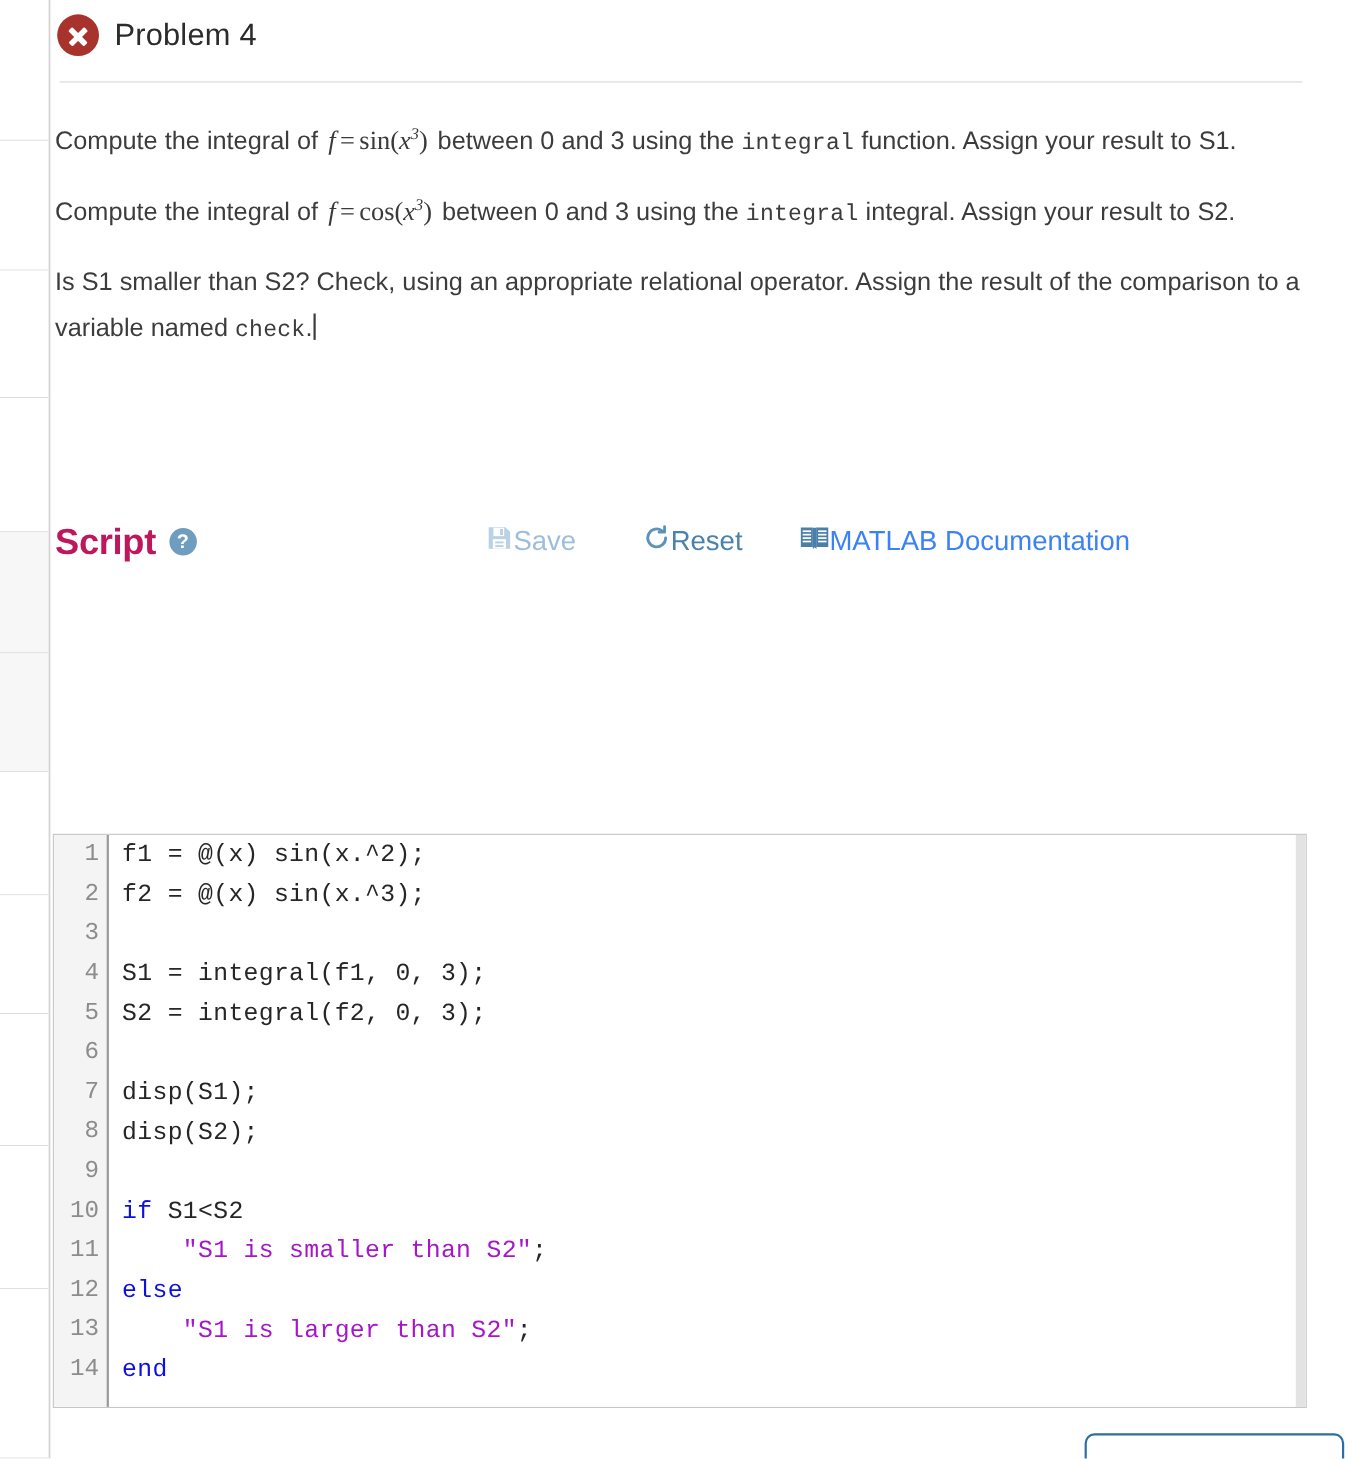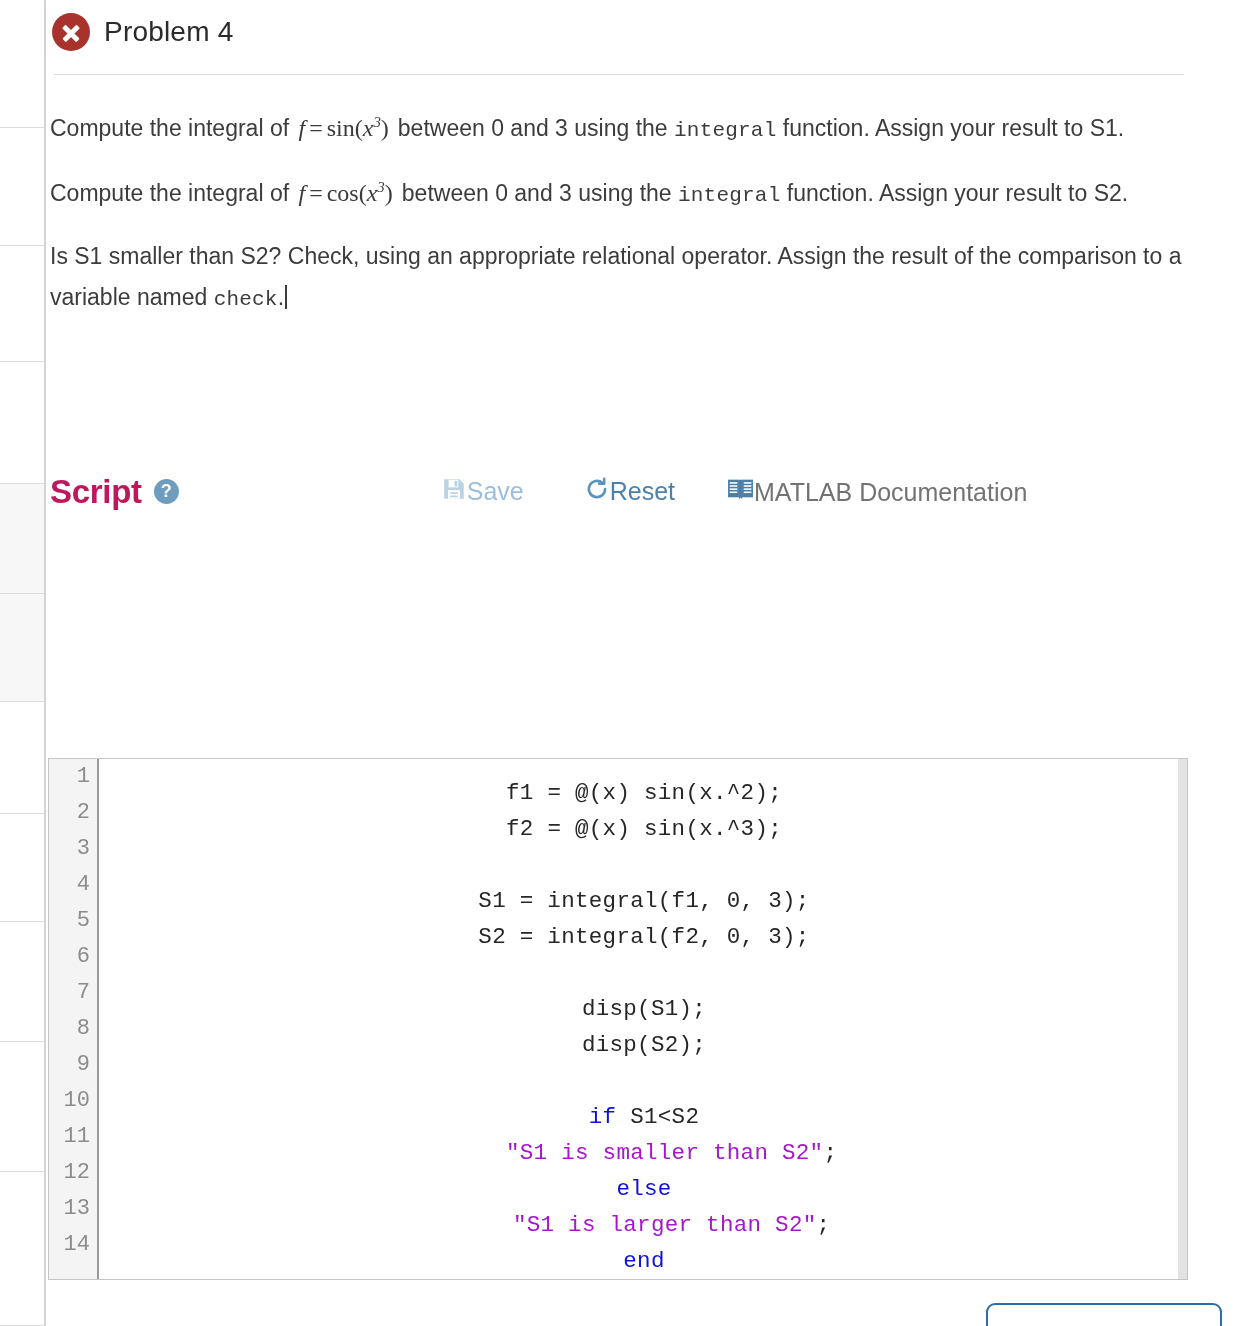--- a/index.html
+++ b/index.html
@@ -172,21 +172,21 @@
   .tool-btn {
     display: inline-flex;
     align-items: center;
     gap: 0;
     font-size: 25px;
     cursor: pointer;
     white-space: nowrap;
   }
   #save-button { color: #9cbedd; margin-right: 60px; }
   #reset-button { color: #4a82ad; margin-right: 52px; }
-  #matlab-doc-button { color: #737373; align-items: flex-end; }
+  #matlab-doc-button { color: #3b82f6; }
 
   .ic { flex: 0 0 auto; display: inline-block; }
 
   
   #editor {
     position: absolute;
     left: 2px;
     top: 758px;
     width: 1140px;
     height: 522px;
@@ -207,26 +207,25 @@
   #gutter .ln {
     font-family: "Liberation Mono", monospace;
     font-size: 22px;
     line-height: 36px;
     color: #8c8c8c;
     text-align: right;
     padding-right: 7px;
   }
   #code-area {
     position: absolute;
-    left: 52px; top: 16px;
+    left: 52px; top: 0;
     right: 10px;
     height: 100%;
     padding-left: 10px;
     box-sizing: border-box;
-    text-align: center;
   }
   #code-area .cl {
     font-family: "Liberation Mono", monospace;
     font-size: 22.5px;
     line-height: 36px;
     color: #262626;
     white-space: pre;
     letter-spacing: 0.3px;
   }
   .kw  { color: #0f11d8; }
@@ -292,21 +291,21 @@
       <span>function. Assign your result to S1.</span>
     </div>
 
     <div class="para">
       <span>Compute the integral of</span>
       <span class="math">
         <span>f</span><span class="op">=</span><span class="fn">cos</span><span class="fn">(</span><span>x</span><sup>3</sup><span class="fn">)</span>
       </span>
       <span>between 0 and 3 using the</span>
       <span class="code-inline">integral</span>
-      <span>function. Assign your result to S2.</span>
+      <span>integral. Assign your result to S2.</span>
     </div>
 
     <div class="para">
       <span>Is S1 smaller than S2? Check, using an appropriate relational operator. Assign the result of the comparison to a variable named</span>
       <span class="code-inline">check</span><span>.</span><span class="caret"></span>
     </div>
 
   </div>
 
   <div id="script-bar">

